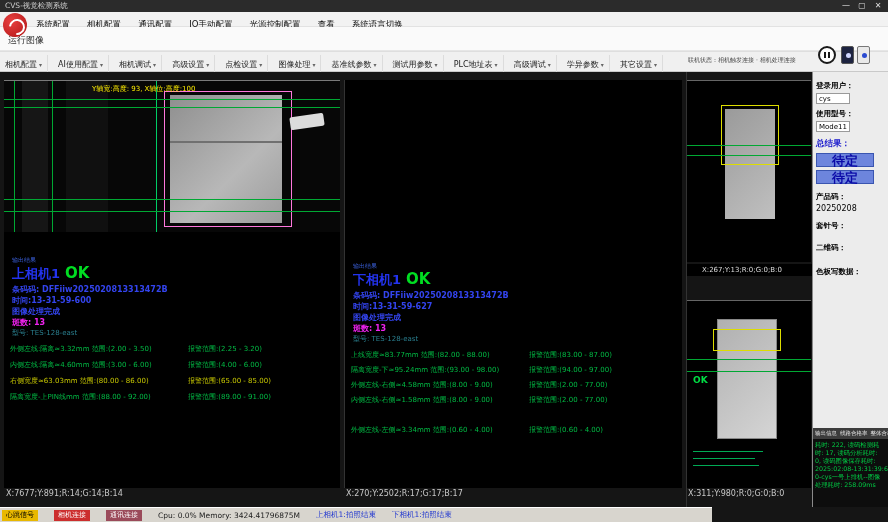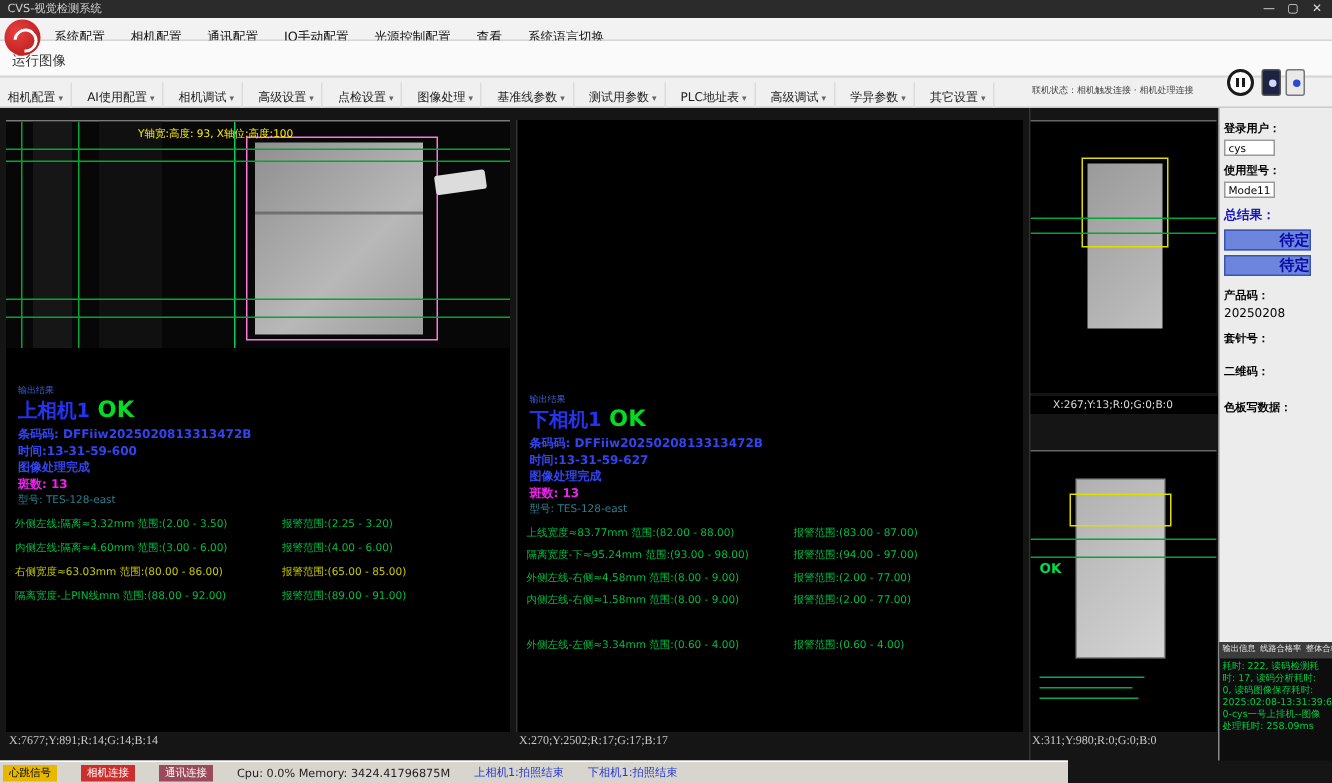--- a/index.html
+++ b/index.html
@@ -59,35 +59,35 @@
   .camname { position:absolute; font-size:13px; font-weight:bold; color:#2333ee; white-space:nowrap; }
   .okval { font-size:15px; font-weight:bold; color:#00dd22; margin-left:5px; }
   .binfo { position:absolute; font-size:8px; font-weight:bold; color:#3344ee; white-space:nowrap; }
   .minfo { position:absolute; font-size:8px; font-weight:bold; color:#ee22ee; white-space:nowrap; }
   .dinfo { position:absolute; font-size:7px; color:#2a7f8f; white-space:nowrap; }
   .mrow { position:absolute; left:6px; right:2px; height:12px; font-size:7px; color:#00bb44; white-space:nowrap; }
   .mrow .malm { position:absolute; left:178px; top:0; }
   .mrow.warn { color:#c8c800; }
 
   .coordstrip { position:absolute; left:0; top:416px; width:888px; height:14px; font-size:8px; color:#c8c8c8; }
-  .coordstrip span { position:absolute; top:1px; white-space:nowrap;font-family:Liberation Serif, serif; }
+  .coordstrip span { position:absolute; top:1px; white-space:nowrap; }
 
   .pvimg { position:absolute; overflow:hidden; background:#000; border-top:1px solid #666; }
   .pvcoord { position:absolute; left:0; width:136px; height:12px; background:#000; color:#ddd;
     font-size:7px; line-height:12px; padding-left:15px; white-space:nowrap; }
 
   
   .sidepanel { position:absolute; left:812px; top:72px; width:76px; height:356px; background:#ececec;
     border-left:1px solid #8a8a8a; padding:4px 3px; font-size:7.5px; color:#000; }
   .sp-label { font-weight:bold; margin-top:5px; }
   .sp-inline { display:flex; align-items:center; gap:2px; margin-top:2px; }
   .sp-box { background:#fff; border:1px solid #9a9a9a; font-size:7px; padding:0 2px; min-width:34px; height:11px; line-height:10px; }
   .sp-result { color:#1515cc; font-weight:bold; font-size:8.5px; margin-top:6px; }
   .bluebox { width:58px; height:14px; margin-top:3px; background:#6d85dd; border:1px solid #3a55b0;
-    color:#0b0ba8; font-size:10px; font-weight:bold; text-align:right; line-height:13px; }
+    color:#0b0ba8; font-size:13px; font-weight:bold; text-align:center; line-height:13px; }
 
   
   .statspanel { position:absolute; left:812px; top:428px; width:76px; height:79px; background:#0d0d0d;
     border-left:1px solid #8a8a8a; }
   .statshdr { height:11px; background:#3c3c3c; color:#e6e6e6; font-size:5.5px; line-height:11px;
     display:flex; gap:3px; padding:0 2px; white-space:nowrap; overflow:hidden; }
   .statsbody { padding:2px; color:#00cc44; font-size:6.3px; line-height:8px; white-space:nowrap; overflow:hidden; }
 
   
   .statusbar { position:absolute; left:0; top:507px; width:712px; height:15px; background:#d8d5ce;

